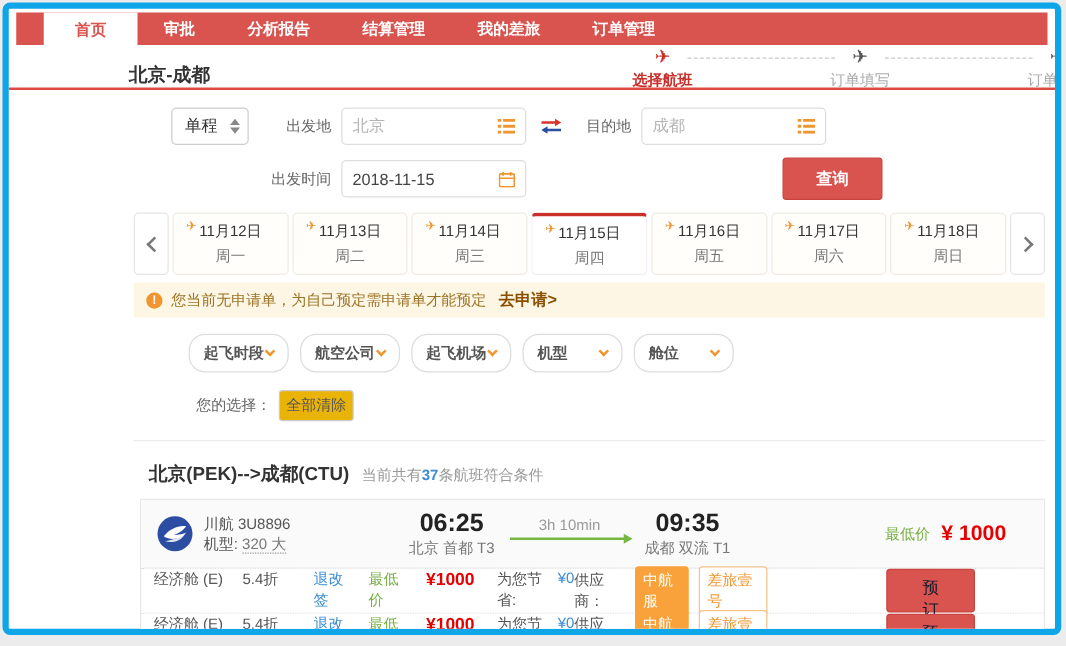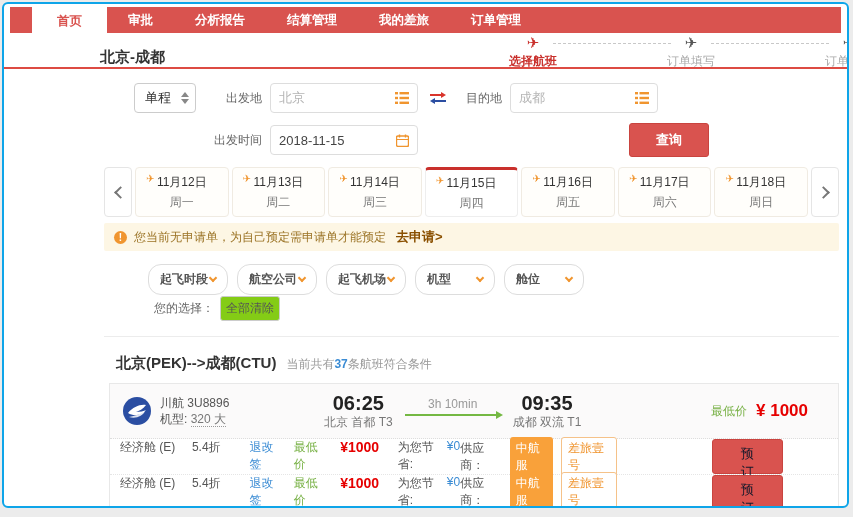--- a/index.html
+++ b/index.html
@@ -4,21 +4,21 @@
 <style>
   * { box-sizing: border-box; margin: 0; padding: 0; }
   html,body { width:853px; height:517px; }
   body {
     font-family: "Liberation Sans", "DejaVu Sans", sans-serif;
     background:#ececec;
     position:relative;
   }
   .frame {
     position:absolute; left:2px; top:2px; width:847px; height:506px;
-    background:#fff; border:2px solid #0ea5e9; border-radius:6px;
+    background:#fff; border:5px solid #0ea5e9; border-radius:6px;
     overflow:hidden;
   }
 
   
   .nav {
     margin:3px 6px 0 6px; height:26px; background:#d9534f;
     display:flex; align-items:flex-start; padding-left:22px;
     font-size:12.5px; font-weight:bold;
   }
   .nav-item { color:#fff; padding:0 21px; line-height:26px; cursor:pointer; white-space:nowrap; }
@@ -104,22 +104,22 @@
   
   .filters { margin-top:13px; padding-left:44px; display:flex; gap:9px; }
   .filter-pill {
     width:80px; border:1px solid #ddd; border-radius:13px; background:#fff;
     padding:6px 11px; display:flex; align-items:center; justify-content:space-between;
     font-size:12px; font-weight:bold; color:#555; cursor:pointer;
   }
   .chev-orange { width:6px; height:6px; border-right:2px solid #f0952f; border-bottom:2px solid #f0952f; transform:rotate(45deg); margin-top:-3px; }
 
   
-  .selection { margin-top:1px; padding-left:50px; display:flex; align-items:center; font-size:12px; color:#666; }
-  .clear-btn { margin-left:6px; border:1px solid #ccc; border-radius:3px; background:#84cc16; padding:3px 5px; font-size:12px; color:#555; cursor:pointer; font-family:inherit; }
+  .selection { margin-top:14px; padding-left:50px; display:flex; align-items:center; font-size:12px; color:#666; }
+  .clear-btn { margin-left:6px; border:1px solid #ccc; border-radius:3px; background:#eab308; padding:3px 5px; font-size:12px; color:#555; cursor:pointer; font-family:inherit; }
 
   .divider { border:none; border-top:1px solid #ececec; margin-top:15px; }
 
   
   .route-header { margin-top:17px; padding-left:12px; display:flex; align-items:baseline; }
   .route-title { font-size:15px; font-weight:bold; color:#333; }
   .route-count { margin-left:10px; font-size:12px; color:#999; }
   .route-count .count-num { color:#3b8cd4; font-weight:bold; }
 
   

